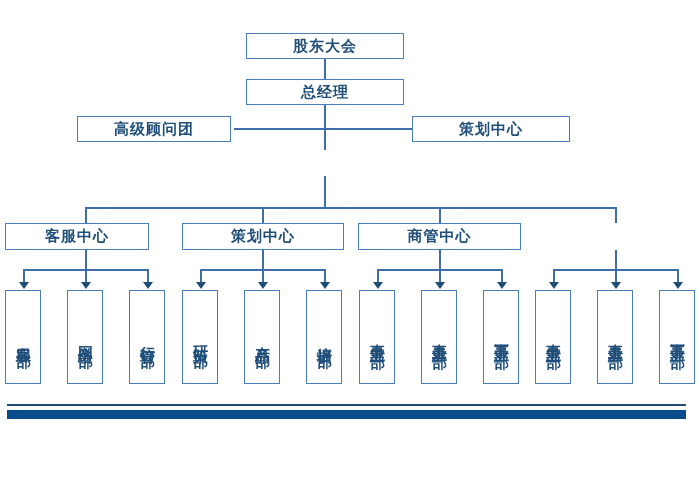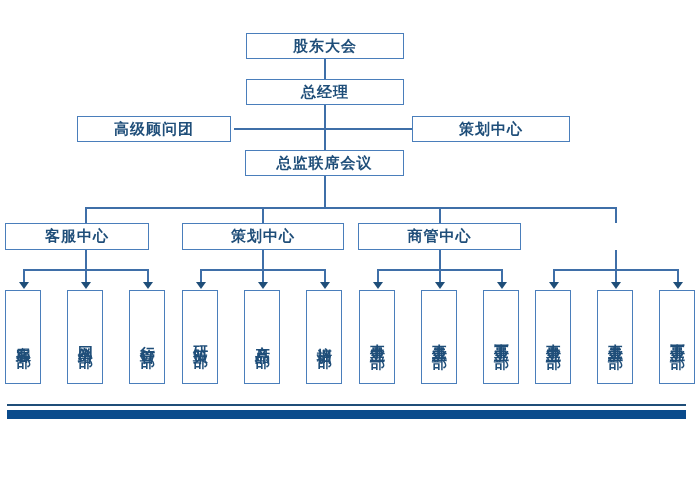--- a/index.html
+++ b/index.html
@@ -55,21 +55,20 @@
   <div class="box h" style="left:246px;top:79px;width:158px;">总经理</div>
 
   <div class="ln lnv" style="left:324px;top:105px;height:45px;"></div>
 
   <div class="ln lnh" style="left:234px;top:128px;width:178px;"></div>
 
   <div class="box h" style="left:77px;top:116px;width:154px;">高级顾问团</div>
 
   <div class="box h" style="left:412px;top:116px;width:158px;">策划中心</div>
 
-  <div class="box h" style="left:245px;top:150px;width:159px;">总监联席会议</div>
 
   <div class="ln lnv" style="left:324px;top:176px;height:32px;"></div>
 
   <div class="ln lnh" style="left:85px;top:207px;width:530px;"></div>
 
   <div class="ln lnv" style="left:85px;top:207px;height:16px;"></div>
   <div class="ln lnv" style="left:262px;top:207px;height:16px;"></div>
   <div class="ln lnv" style="left:439px;top:207px;height:16px;"></div>
   <div class="ln lnv" style="left:615px;top:207px;height:16px;"></div>
 

